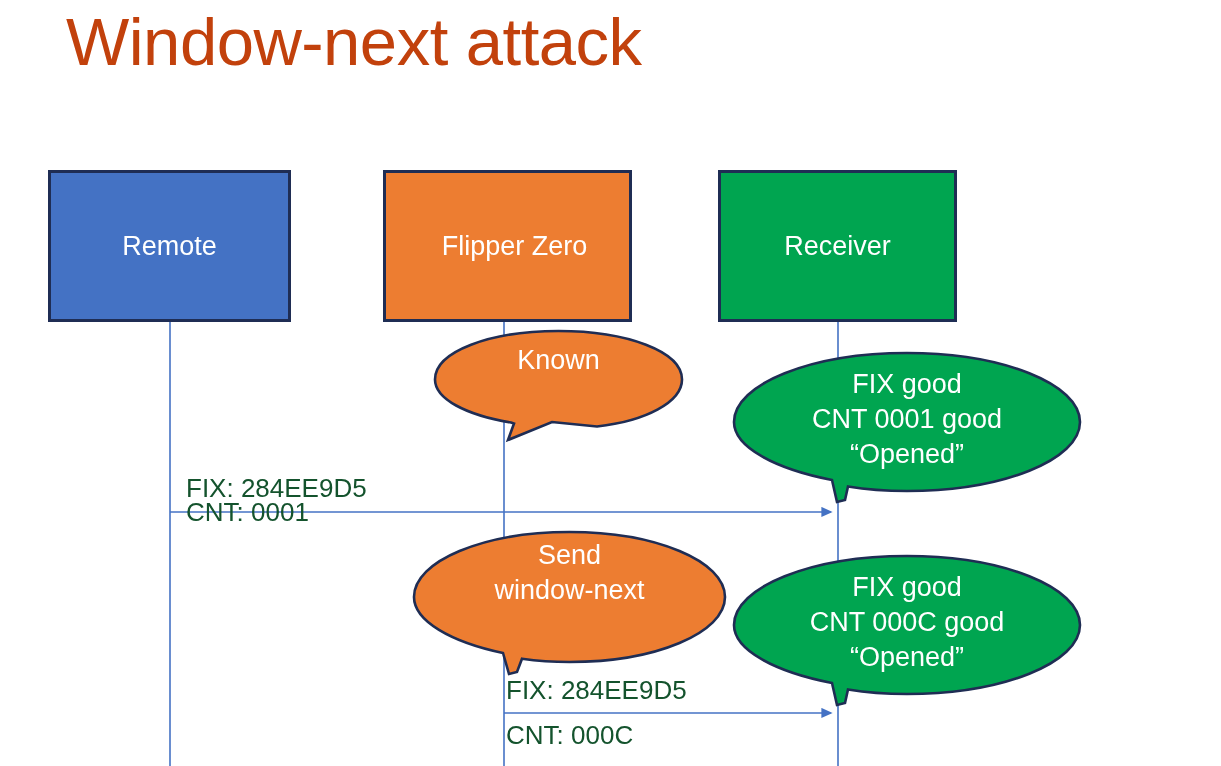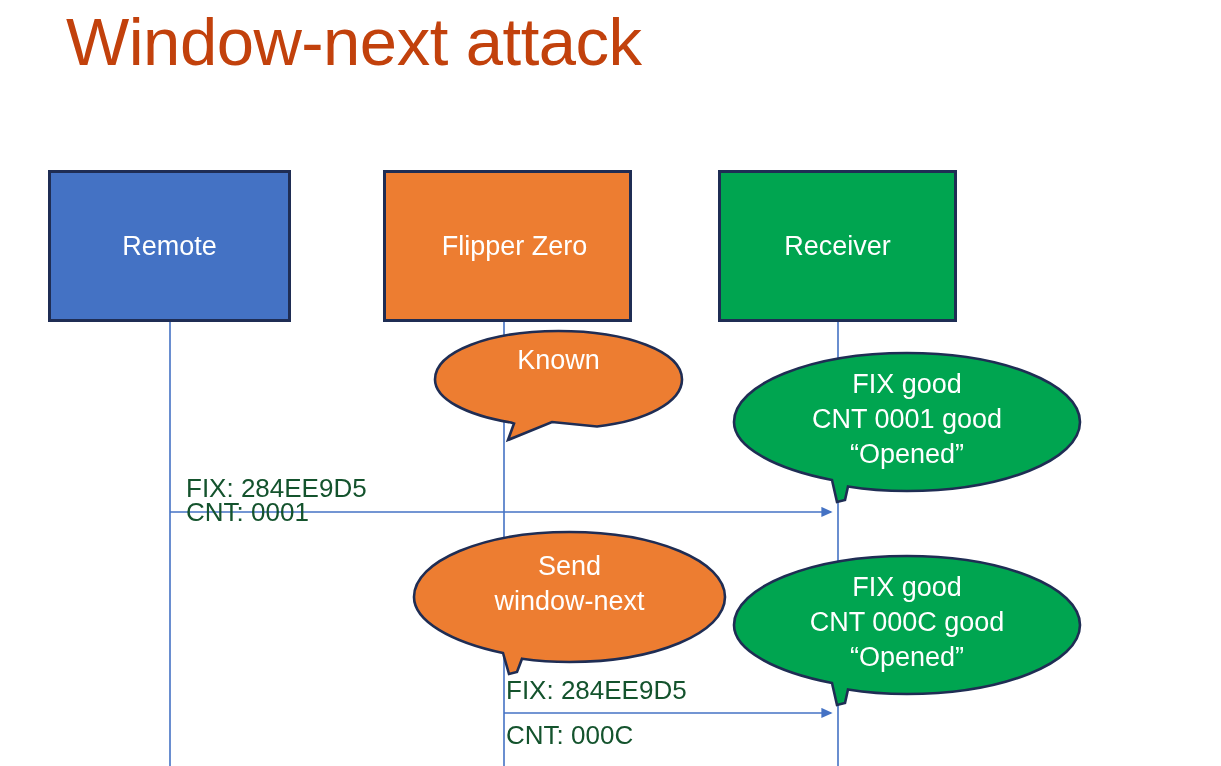--- a/index.html
+++ b/index.html
@@ -85,21 +85,21 @@
     pointer-events: none;
   }
 
   #bubble-key-known   { left: 434px; top: 330px; width: 249px; height: 110px; }
   #bubble-key-known .bubble-text   { top: 13px; }
 
   #bubble-fix-cnt-0001{ left: 733px; top: 352px; width: 348px; height: 152px; }
   #bubble-fix-cnt-0001 .bubble-text{ top: 15px; }
 
   #bubble-send-window { left: 413px; top: 531px; width: 313px; height: 145px; }
-  #bubble-send-window .bubble-text { top: 18px; }
+  #bubble-send-window .bubble-text { top: 7px; }
 
   #bubble-fix-cnt-000c{ left: 733px; top: 555px; width: 348px; height: 152px; }
   #bubble-fix-cnt-000c .bubble-text{ top: 15px; }
 
   
   .msg-label {
     position: absolute;
     font-size: 26px;
     line-height: 34px;
     color: #14532d;

